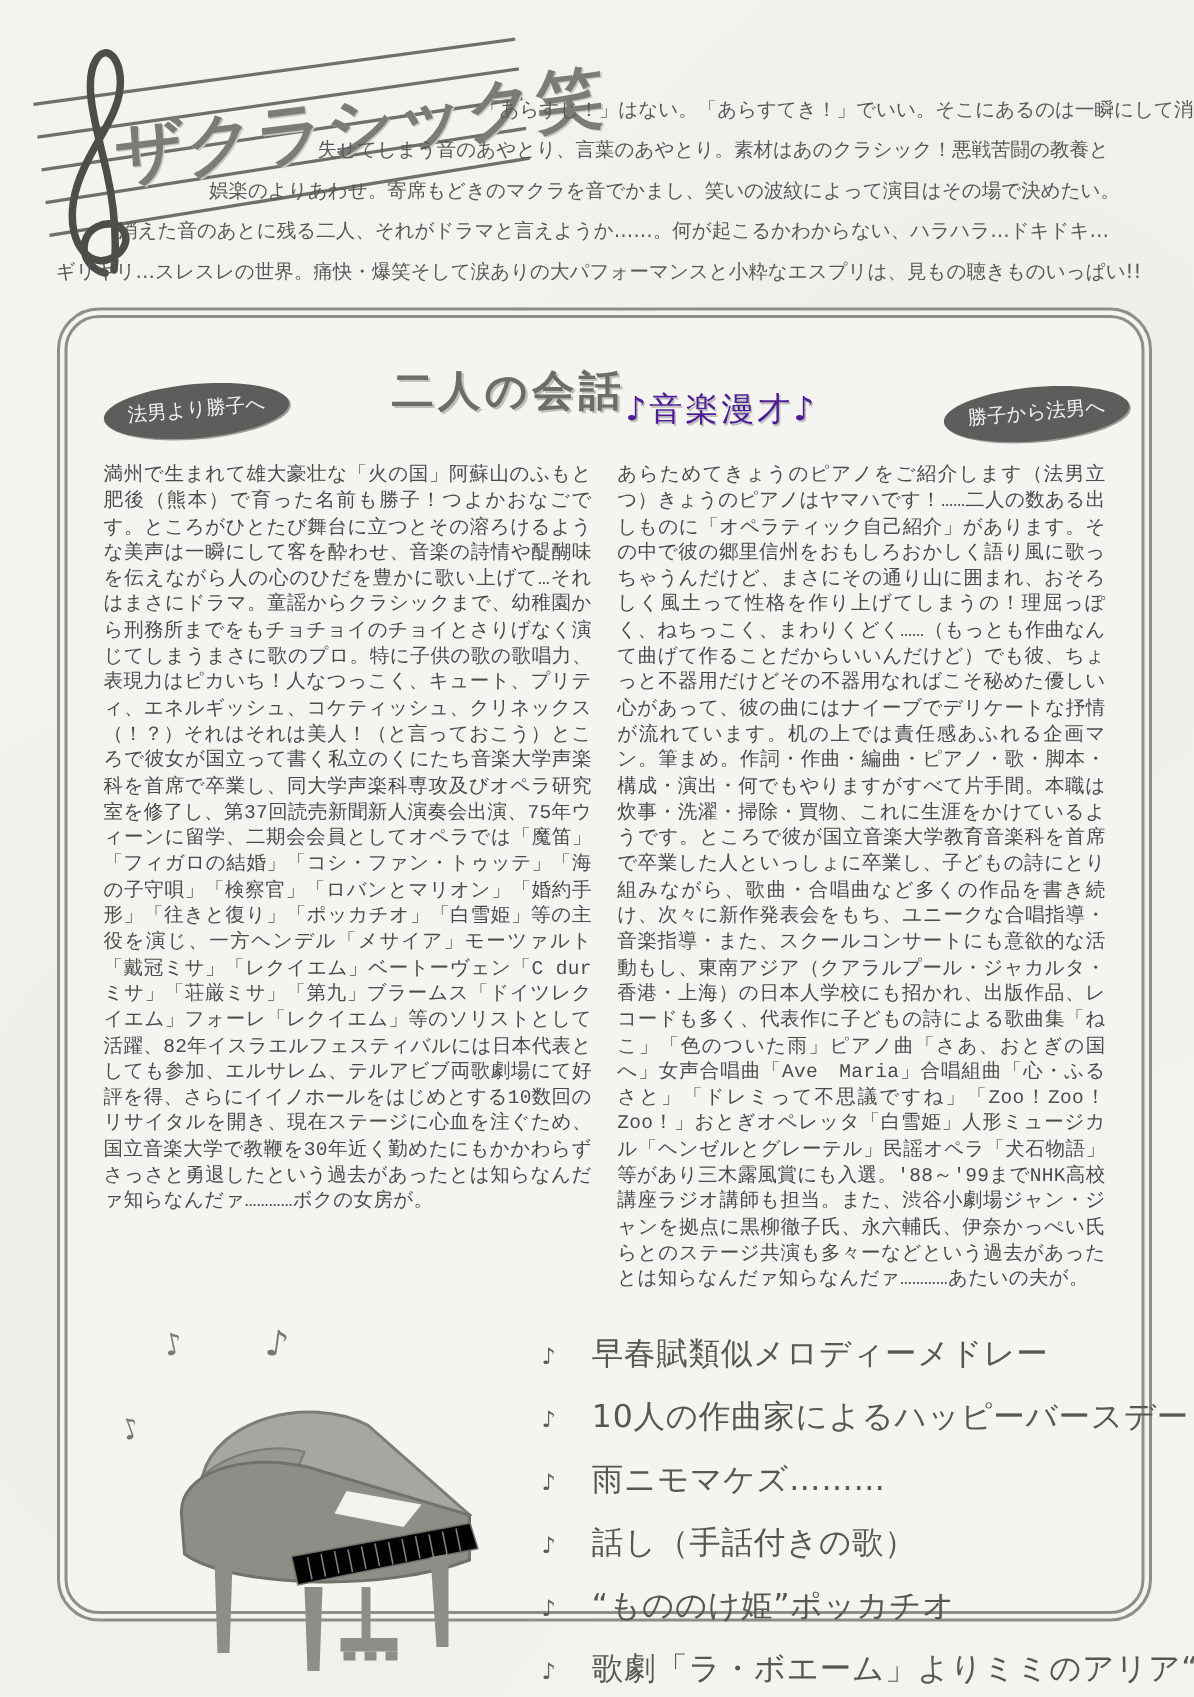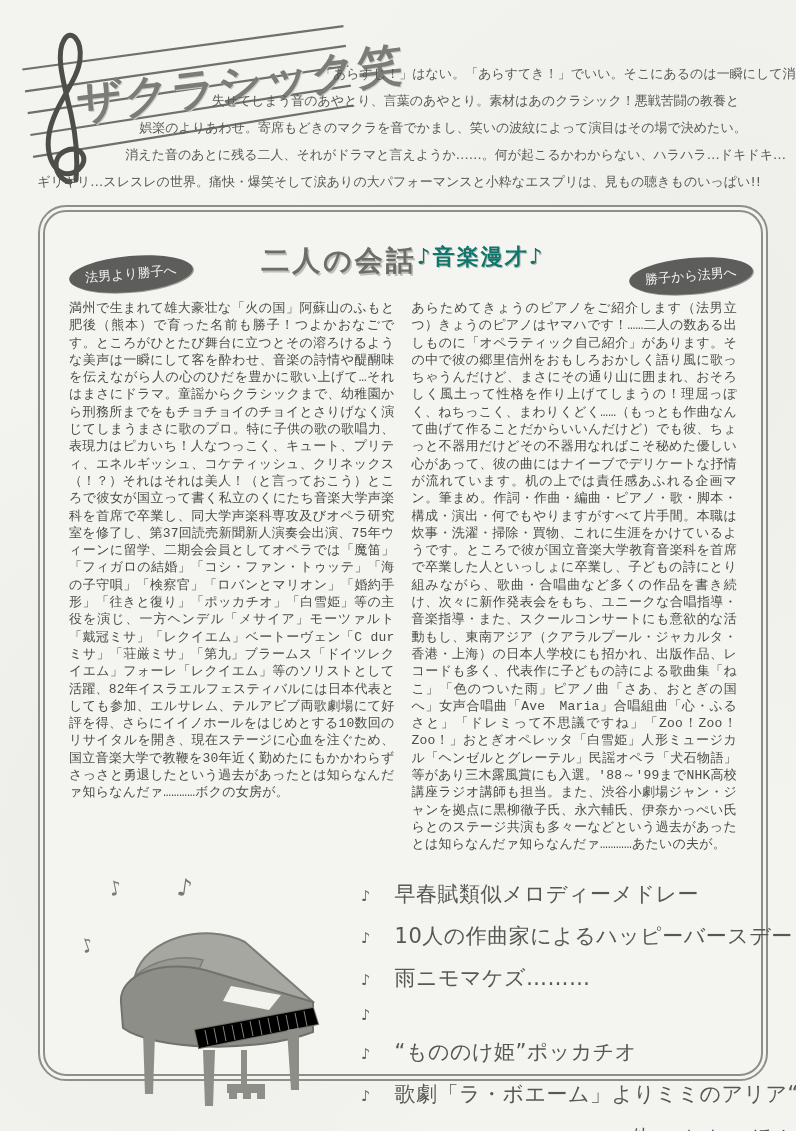--- a/index.html
+++ b/index.html
@@ -15,30 +15,30 @@
     position:absolute;left:62px;top:40px;
     font-size:45px;font-weight:900;letter-spacing:1px;
     color:#7b7b78;transform:rotate(-7deg) skewX(-4deg);
     text-shadow:1px 1px 0 #c9c9c4;white-space:nowrap;
   }
   .intro{position:absolute;left:0;right:10px;top:60px;font-size:13px;color:#585856;line-height:27px;}
   .intro div{text-align:center;white-space:nowrap;}
   .intro .l1{padding-left:320px;}
   .intro .l2{padding-left:165px;}
   .intro .l3{padding-left:100px;}
-  .intro .l4{padding-left:32px;text-align:right;}
+  .intro .l4{padding-left:32px;}
   .intro .l5{padding-left:12px;}
   
   .main-box{
     position:absolute;left:38px;top:205px;width:716px;height:862px;
     border:7px double #8e8e8a;border-radius:28px;background:#f4f4f0;
   }
   .box-title{display:flex;justify-content:center;align-items:flex-start;margin-top:30px;gap:0;}
   .box-title .t-main{font-size:28px;font-weight:900;color:#6c6c69;letter-spacing:3px;text-shadow:1.5px 1.5px 0 #bfbfba;}
-  .box-title .t-note{font-size:22px;font-weight:700;color:#0f766e;letter-spacing:2px;text-shadow:1px 1px 0 #bfbfba;}
+  .box-title .t-note{font-size:22px;font-weight:400;color:#4c1d95;letter-spacing:2px;text-shadow:1px 1px 0 #bfbfba;margin-top:16px;}
   .ribbon{
     position:absolute;width:124px;height:36px;line-height:36px;border-radius:50%;
     background:#5d5d5b;color:#f3f3f0;text-align:center;font-size:13px;
     transform:rotate(-5deg);box-shadow:1px 1px 0 #9a9a96;
   }
   .ribbon-left{left:24px;top:44px;}
   .ribbon-right{right:8px;top:46px;}
   .columns{display:flex;gap:17px;padding:20px 24px 0 24px;}
   .col{flex:1;font-size:13px;line-height:17.3px;text-align:justify;color:#4b4b4b;letter-spacing:0.2px;font-family:Liberation Mono, monospace;}
   
@@ -154,20 +154,21 @@
       <div class="program-item">
         <span class="bullet">♪</span>
         <span class="label">10人の作曲家によるハッピーバースデー</span>
       </div>
       <div class="program-item">
         <span class="bullet">♪</span>
         <span class="label">雨ニモマケズ………</span>
       </div>
       <div class="program-item">
         <span class="bullet">♪</span>
+        <span class="label">話し（手話付きの歌）</span>
       </div>
       <div class="program-item">
         <span class="bullet">♪</span>
         <span class="label">“もののけ姫”ポッカチオ</span>
       </div>
       <div class="program-item">
         <span class="bullet">♪</span>
         <span class="label">歌劇「ラ・ボエーム」よりミミのアリア“告別”</span>
       </div>
       <div class="program-footer">他　ホカ　ほか…</div>

